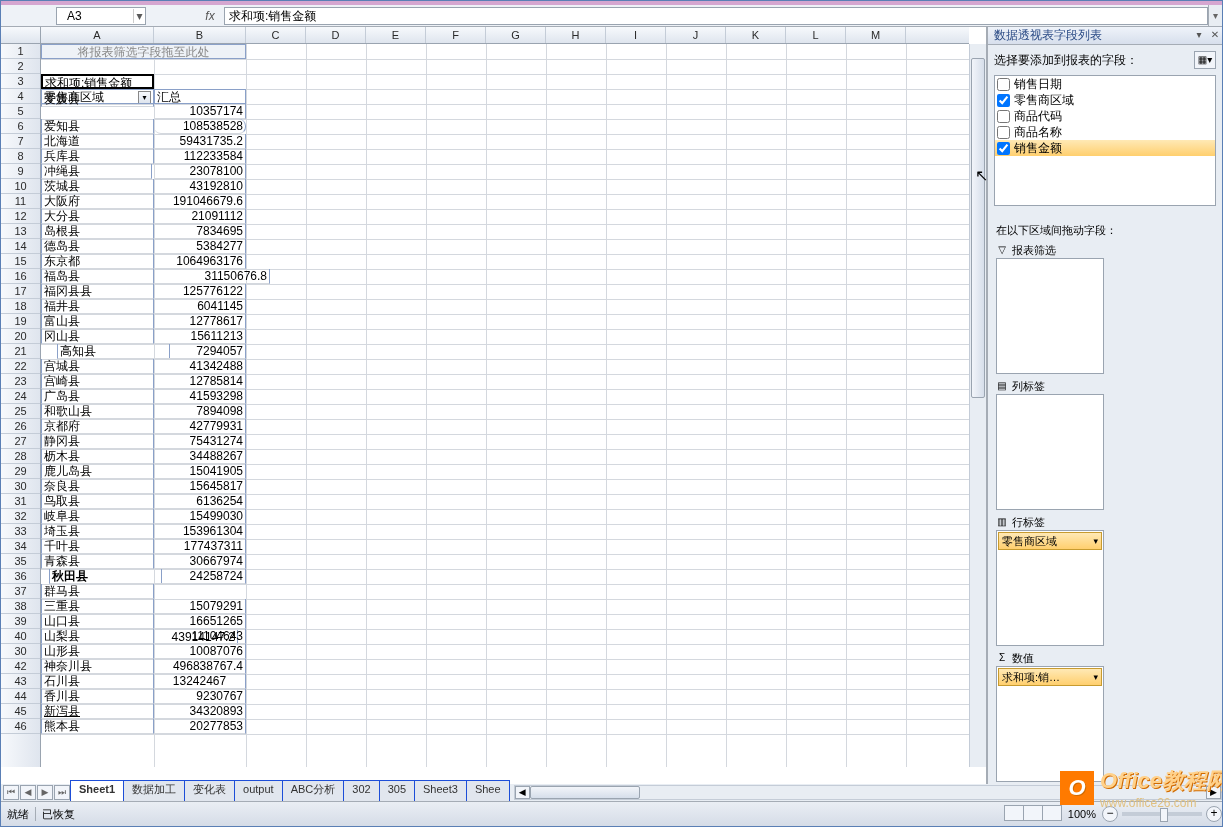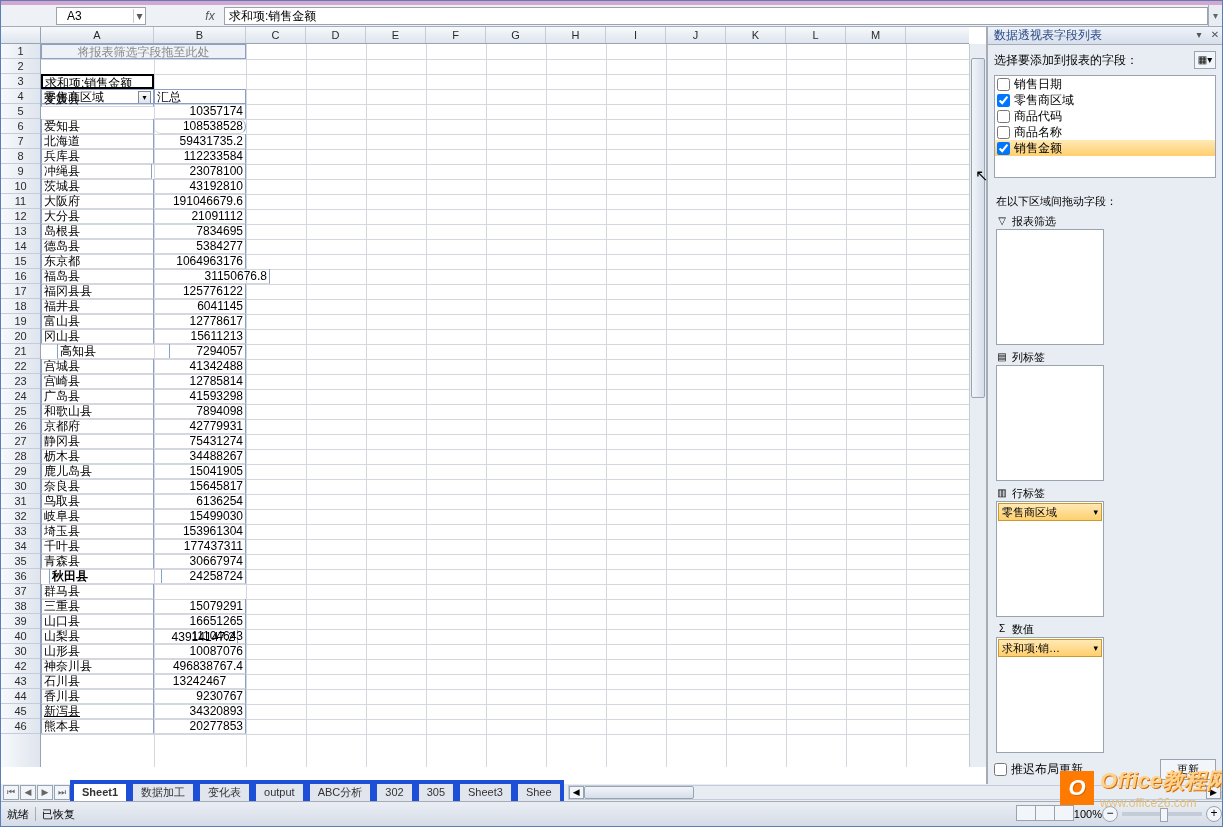--- a/index.html
+++ b/index.html
@@ -24,31 +24,31 @@
 .gridlines-v { position:absolute; top:0; bottom:0; width:1px; background:#d4d8de;}
 .gridlines-h { position:absolute; left:0; right:0; height:1px; background:#d4d8de;}
 .pivot-drop { background:#e6e6e6; color:#888; text-align:center;}
 .active-cell { border:2px solid #000 !important; z-index:5;}
 .vscroll { position:absolute; top:17px; right:0; width:17px; bottom:17px; background:#e8edf3; border-left:1px solid #c4ccd7;}
 .vthumb { position:absolute; top:14px; left:1px; right:1px; height:340px; background:linear-gradient(to right,#f2f5fa,#d6deea); border:1px solid #9aa4b0; border-radius:2px;}
 
 .tabs-nav { position:absolute; left:0; bottom:25px; height:17px; right:0; display:flex; align-items:center; background:#e8edf3; font-size:11px;}
 .nav-btns { display:flex; margin-left:2px;}
 .nav-btns div{ width:16px; height:15px; border:1px solid #9aa4b0; background:#f2f5fa; margin-right:1px; text-align:center; font-size:9px; line-height:13px; color:#666;}
-.tab { padding:0 8px; height:26px; line-height:17px; background:#e1e6ee; border:4px solid #1d4ed8; margin-left:-1px; font-size:11px; color:#333;}
+.tab { padding:0 8px; height:26px; line-height:17px; background:#e1e6ee; border:1px solid #1d4ed8; margin-left:-1px; font-size:11px; color:#333;}
 .tab.active { background:#fff; font-weight:bold;}
 .hsb { flex:1; height:15px; margin-left:4px; background:#e8edf3; border:1px solid #c4ccd7; display:flex; align-items:center;}
 .hsb .btn{width:15px; height:13px; background:#f2f5fa; border:1px solid #9aa4b0; text-align:center; font-size:9px; line-height:11px;}
 .hsb .track{flex:1;}
 .hsb .thumb{width:110px; height:13px; background:linear-gradient(#f2f5fa,#d6deea); border:1px solid #9aa4b0; border-radius:2px;}
 
 .statusbar { position:absolute; left:0; right:0; bottom:0; height:25px; background:linear-gradient(#eaeef4,#d5dce7); border-top:1px solid #a5acb5; display:flex; align-items:center; font-size:11px; padding-left:6px;}
 .statusbar .spacer{flex:1;}
 .view-btns div{ width:20px; height:16px; border:1px solid #9aa4b0; background:#f2f5fa; display:inline-block; margin-left:-1px;}
-.zoom { margin:0 0;}
+.zoom { margin:0 6px;}
 .zbtn { width:16px; height:16px; border:1px solid #9aa4b0; border-radius:8px; text-align:center; line-height:12px; display:inline-block; background:#f2f5fa; font-size:12px;}
 .zslider { width:80px; height:4px; background:#c4ccd7; display:inline-block; vertical-align:middle; position:relative; margin:0 4px;}
 .zslider::after{content:'';position:absolute;left:38px;top:-4px;width:6px;height:12px;background:#f2f5fa;border:1px solid #9aa4b0;}
 
 
 .field-pane { width:235px; background:#e8edf3; border-left:1px solid #a5acb5; display:flex; flex-direction:column; font-size:12px;}
 .fp-title { height:18px; background:linear-gradient(#eff3fa,#d7dfec); border-bottom:1px solid #a5acb5; display:flex; align-items:center; padding-left:6px; color:#2a4a85;}
 .fp-title .spacer{flex:1;}
 .fp-title .ic{ width:14px; height:14px; text-align:center; font-size:10px; color:#555; margin-left:2px;}
 .fp-sec1 { padding:6px; display:flex; align-items:center;}
@@ -381,25 +381,20 @@
             <span>数值</span>
           </div>
         <div class="area-body short">
           <div class="area-item">
               <span>求和项:销…</span>
               <span class="dd">▾</span>
             </div>
         </div>
       </div>
     </div>
-    <div class="fp-footer">
-      <input type="checkbox" style="">
-      <span style="margin-left:4px">推迟布局更新</span>
-      <span class="btn">更新</span>
-    </div>
   </div>
 </div>
 
 <div class="tabs-nav">
   <div class="nav-btns">
     <div>⏮</div>
     <div>◀</div>
     <div>▶</div>
     <div>⏭</div>
   </div>

